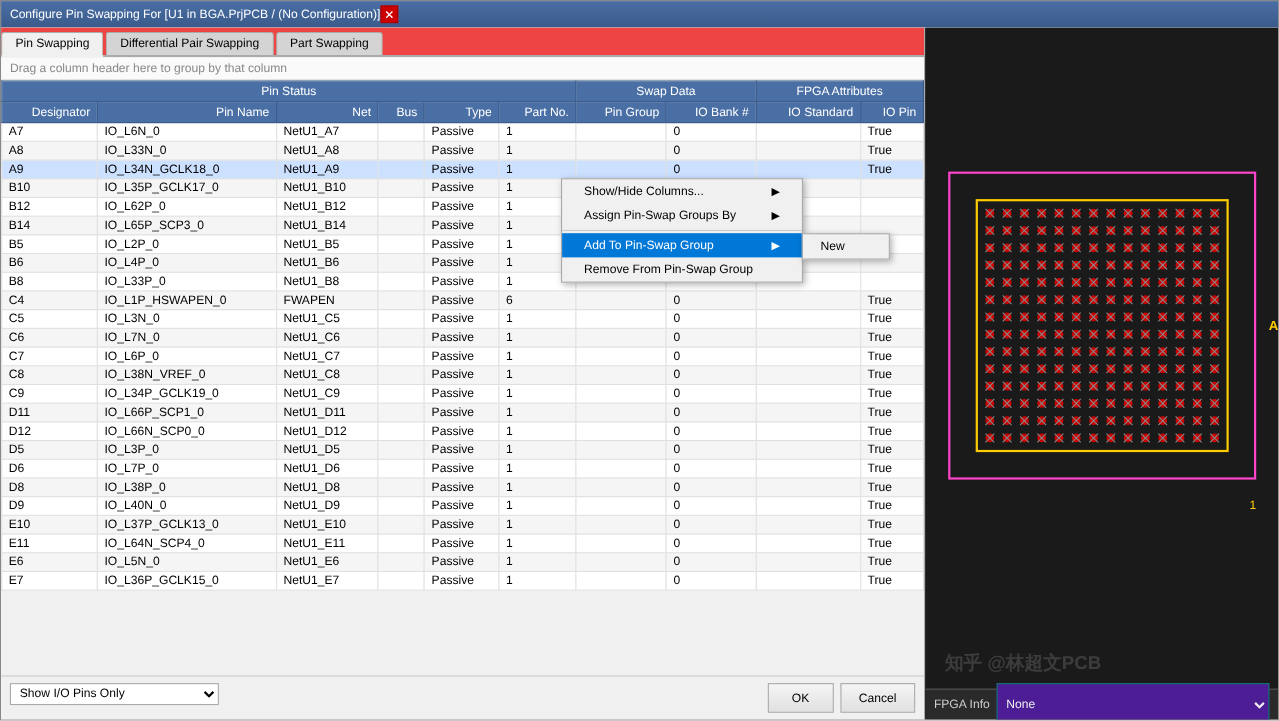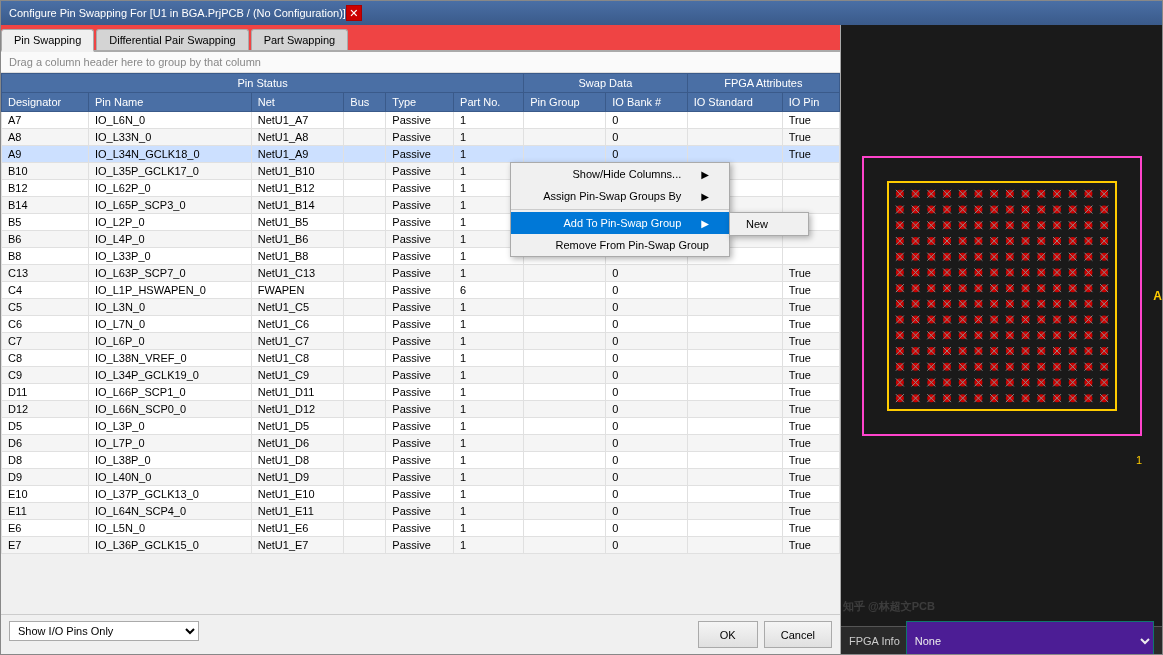--- a/index.html
+++ b/index.html
@@ -118,21 +118,21 @@
       background: #4a6fa5;
       color: white;
       text-align: center;
       padding: 3px 6px;
       border: 1px solid #3a5a8a;
       font-weight: normal;
     }
     .header-row-2 th {
       background: #4a6fa5;
       color: white;
-      text-align: left;
+      text-align: right;
       padding: 3px 6px;
       border: 1px solid #3a5a8a;
       font-weight: normal;
       white-space: nowrap;
     }
 
     tbody tr {
       background: white;
     }
     tbody tr:nth-child(even) {
@@ -233,23 +233,23 @@
       border: 1px solid #0f766e;
       font-size: 11px;
       padding: 12px 4px;
       cursor: pointer;
     }
 
     
     .watermark {
       position: absolute;
       bottom: 40px;
-      left: 2px;
+      left: 18px;
       color: rgba(255,255,255,0.15);
-      font-size: 11px;
+      font-size: 17px;
       font-weight: bold;
       pointer-events: none;
     }
 
     
     .bottom-buttons {
       display: flex;
       gap: 6px;
     }
     .btn {
@@ -270,21 +270,21 @@
       border: 1px solid #aaa;
       box-shadow: 2px 2px 6px rgba(0,0,0,0.3);
       z-index: 100;
       min-width: 220px;
       font-size: 11px;
     }
     .context-menu-item {
       padding: 5px 20px;
       cursor: pointer;
       display: flex;
-      justify-content: flex-end;
+      justify-content: space-between;
       align-items: center;
       white-space: nowrap;
     }
     .context-menu-item .submenu-arrow {
       margin-left: 20px;
       font-size: 10px;
     }
     .context-menu-separator {
       border-top: 1px solid #ccc;
       margin: 2px 0;
@@ -484,32 +484,20 @@
                 <td>B8</td>
                 <td>IO_L33P_0</td>
                 <td>NetU1_B8</td>
                 <td></td>
                 <td>Passive</td>
                 <td>1</td>
                 <td></td>
                 <td></td>
                 <td></td>
                 <td></td>
-              </tr>
-              <tr>
-                <td>C13</td>
-                <td>IO_L63P_SCP7_0</td>
-                <td>NetU1_C13</td>
-                <td></td>
-                <td>Passive</td>
-                <td>1</td>
-                <td></td>
-                <td>0</td>
-                <td></td>
-                <td>True</td>
               </tr>
               <tr>
                 <td>C4</td>
                 <td>IO_L1P_HSWAPEN_0</td>
                 <td>FWAPEN</td>
                 <td></td>
                 <td>Passive</td>
                 <td>6</td>
                 <td></td>
                 <td>0</td>

